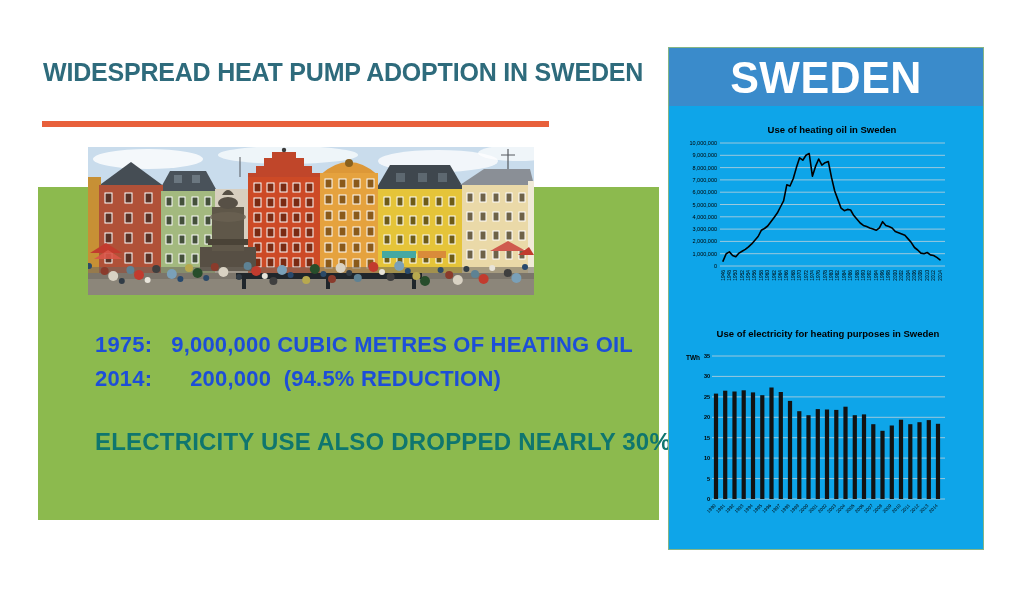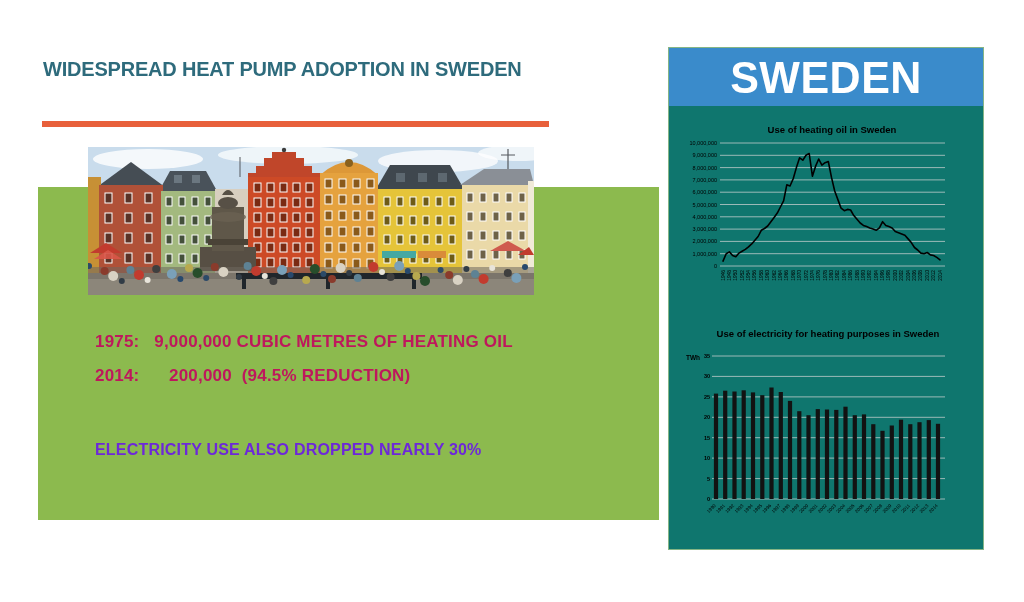--- a/index.html
+++ b/index.html
@@ -2,42 +2,42 @@
 <html><head>
 <meta charset="utf-8">
 <style>
   html,body{margin:0;padding:0;}
   body{
     width:1024px;height:602px;position:relative;overflow:hidden;
     background:#ffffff;font-family:"Liberation Sans",sans-serif;
   }
   .slide-title{
     position:absolute;left:43px;top:58px;width:620px;
-    font-size:20px;font-weight:bold;color:#2E6B7C;letter-spacing:-0.2px;
+    font-size:25px;font-weight:bold;color:#2E6B7C;letter-spacing:-0.2px;
     white-space:nowrap;
   }
   .divider{
     position:absolute;left:42px;top:121px;width:507px;height:6px;background:#E8603B;
   }
   .green-box{
     position:absolute;left:38px;top:187px;width:621px;height:333px;background:#8CBA4E;
   }
   .photo{
     position:absolute;left:88px;top:147px;width:446px;height:148px;overflow:hidden;
   }
   .stat{
-    position:absolute;left:95px;color:#be185d;font-weight:bold;font-size:17px;
+    position:absolute;left:95px;color:#1d4ed8;font-weight:bold;font-size:22px;
     white-space:pre-wrap;letter-spacing:0.2px;
   }
   .stat.l1{top:332px;}
   .stat.l2{top:366px;}
-  .stat.l3{top:441px;color:#6d28d9;font-size:16px;}
+  .stat.l3{top:428px;color:#0f766e;font-size:24px;}
   .panel{
     position:absolute;left:668px;top:47px;width:316px;height:503px;
-    background:#0f766e;border:1px solid #85B585;box-sizing:border-box;
+    background:#0ea5e9;border:1px solid #85B585;box-sizing:border-box;
   }
   .panel-header{
     position:absolute;left:0;top:0;width:100%;height:58px;background:#3A8BCB;
     display:flex;align-items:center;justify-content:center;
   }
   .panel-header span{
     color:#ffffff;font-size:43px;font-weight:bold;letter-spacing:0.5px;
     transform:scaleY(1.04);
   }
   .chart-svg{position:absolute;display:block;}

